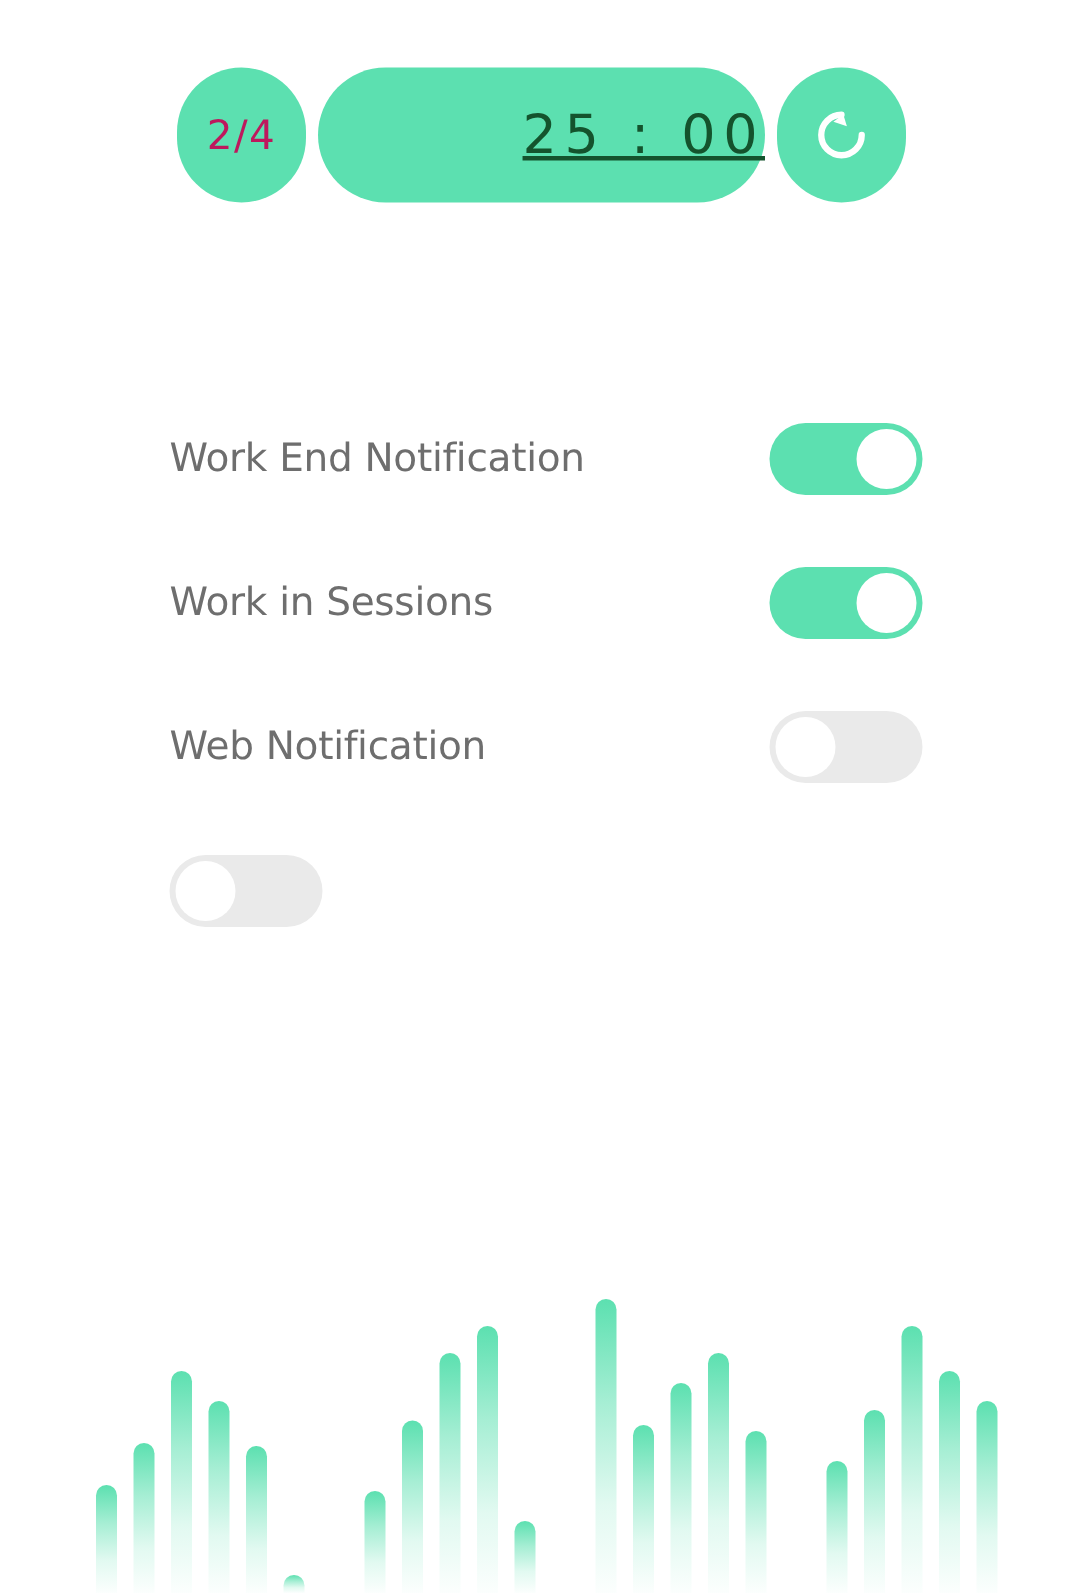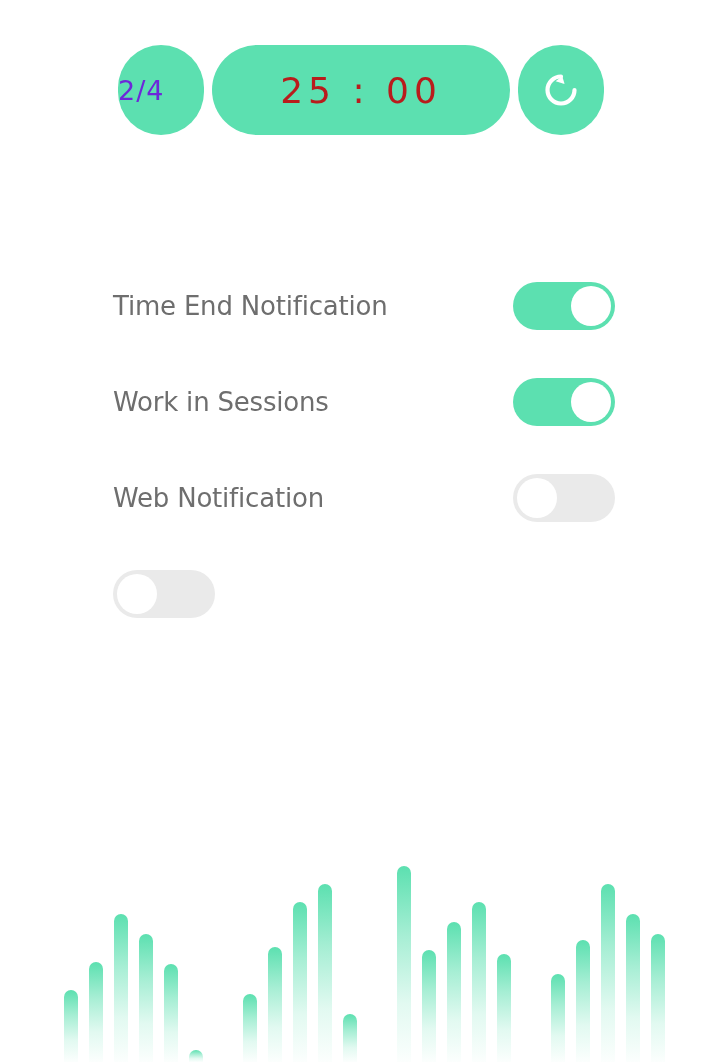--- a/index.html
+++ b/index.html
@@ -12,30 +12,31 @@
   #app { position:relative; width:728px; height:1062px; background:#ffffff; }
 
   
   .timer-bar {
     position:absolute; left:118px; top:45px;
     display:flex; align-items:center; gap:8px;
   }
   .session-badge {
     width:86px; height:90px; border-radius:45px;
     background:var(--green,#5ce0b0);
-    display:flex; align-items:center; justify-content:flex-start;
-    color:#6d28d9; font-size:27px; letter-spacing:1px;
+    display:flex; align-items:center; justify-content:center;
+    color:#be185d; font-size:27px; letter-spacing:1px;
     font-family:"DejaVu Sans", sans-serif;
   }
   .timer-display {
     width:298px; height:90px; border-radius:45px;
     background:var(--green,#5ce0b0);
-    display:flex; align-items:center; justify-content:center;
-    color:#b91c1c; font-size:36px; letter-spacing:5px;
+    display:flex; align-items:center; justify-content:flex-end;
+    color:#14532d; font-size:36px; letter-spacing:5px;
     font-family:"DejaVu Sans", sans-serif;
+    text-decoration:underline;
   }
   .reset-btn {
     width:86px; height:90px; border-radius:45px;
     background:var(--green,#5ce0b0);
     display:flex; align-items:center; justify-content:center;
     cursor:pointer;
   }
   .reset-btn svg { display:block; }
 
   
@@ -110,21 +111,21 @@
           <path d="M22 8.5 A13.5 13.5 0 1 0 35.5 22" fill="none" stroke="#ffffff" stroke-width="4.2" stroke-linecap="round"></path>
           <path d="M16.6 13.2 L23.2 8.3 L25.6 16.1 Z" fill="#ffffff"></path>
         </svg>
       </span>
     </div>
   </div>
 
   <div class="settings">
 
     <div class="setting-row">
-      <div class="setting-label">Time End Notification</div>
+      <div class="setting-label">Work End Notification</div>
       <div class="toggle on">
         <div class="knob"></div>
       </div>
     </div>
 
 
     <div class="setting-row">
       <div class="setting-label">Work in Sessions</div>
       <div class="toggle on">
         <div class="knob"></div>

